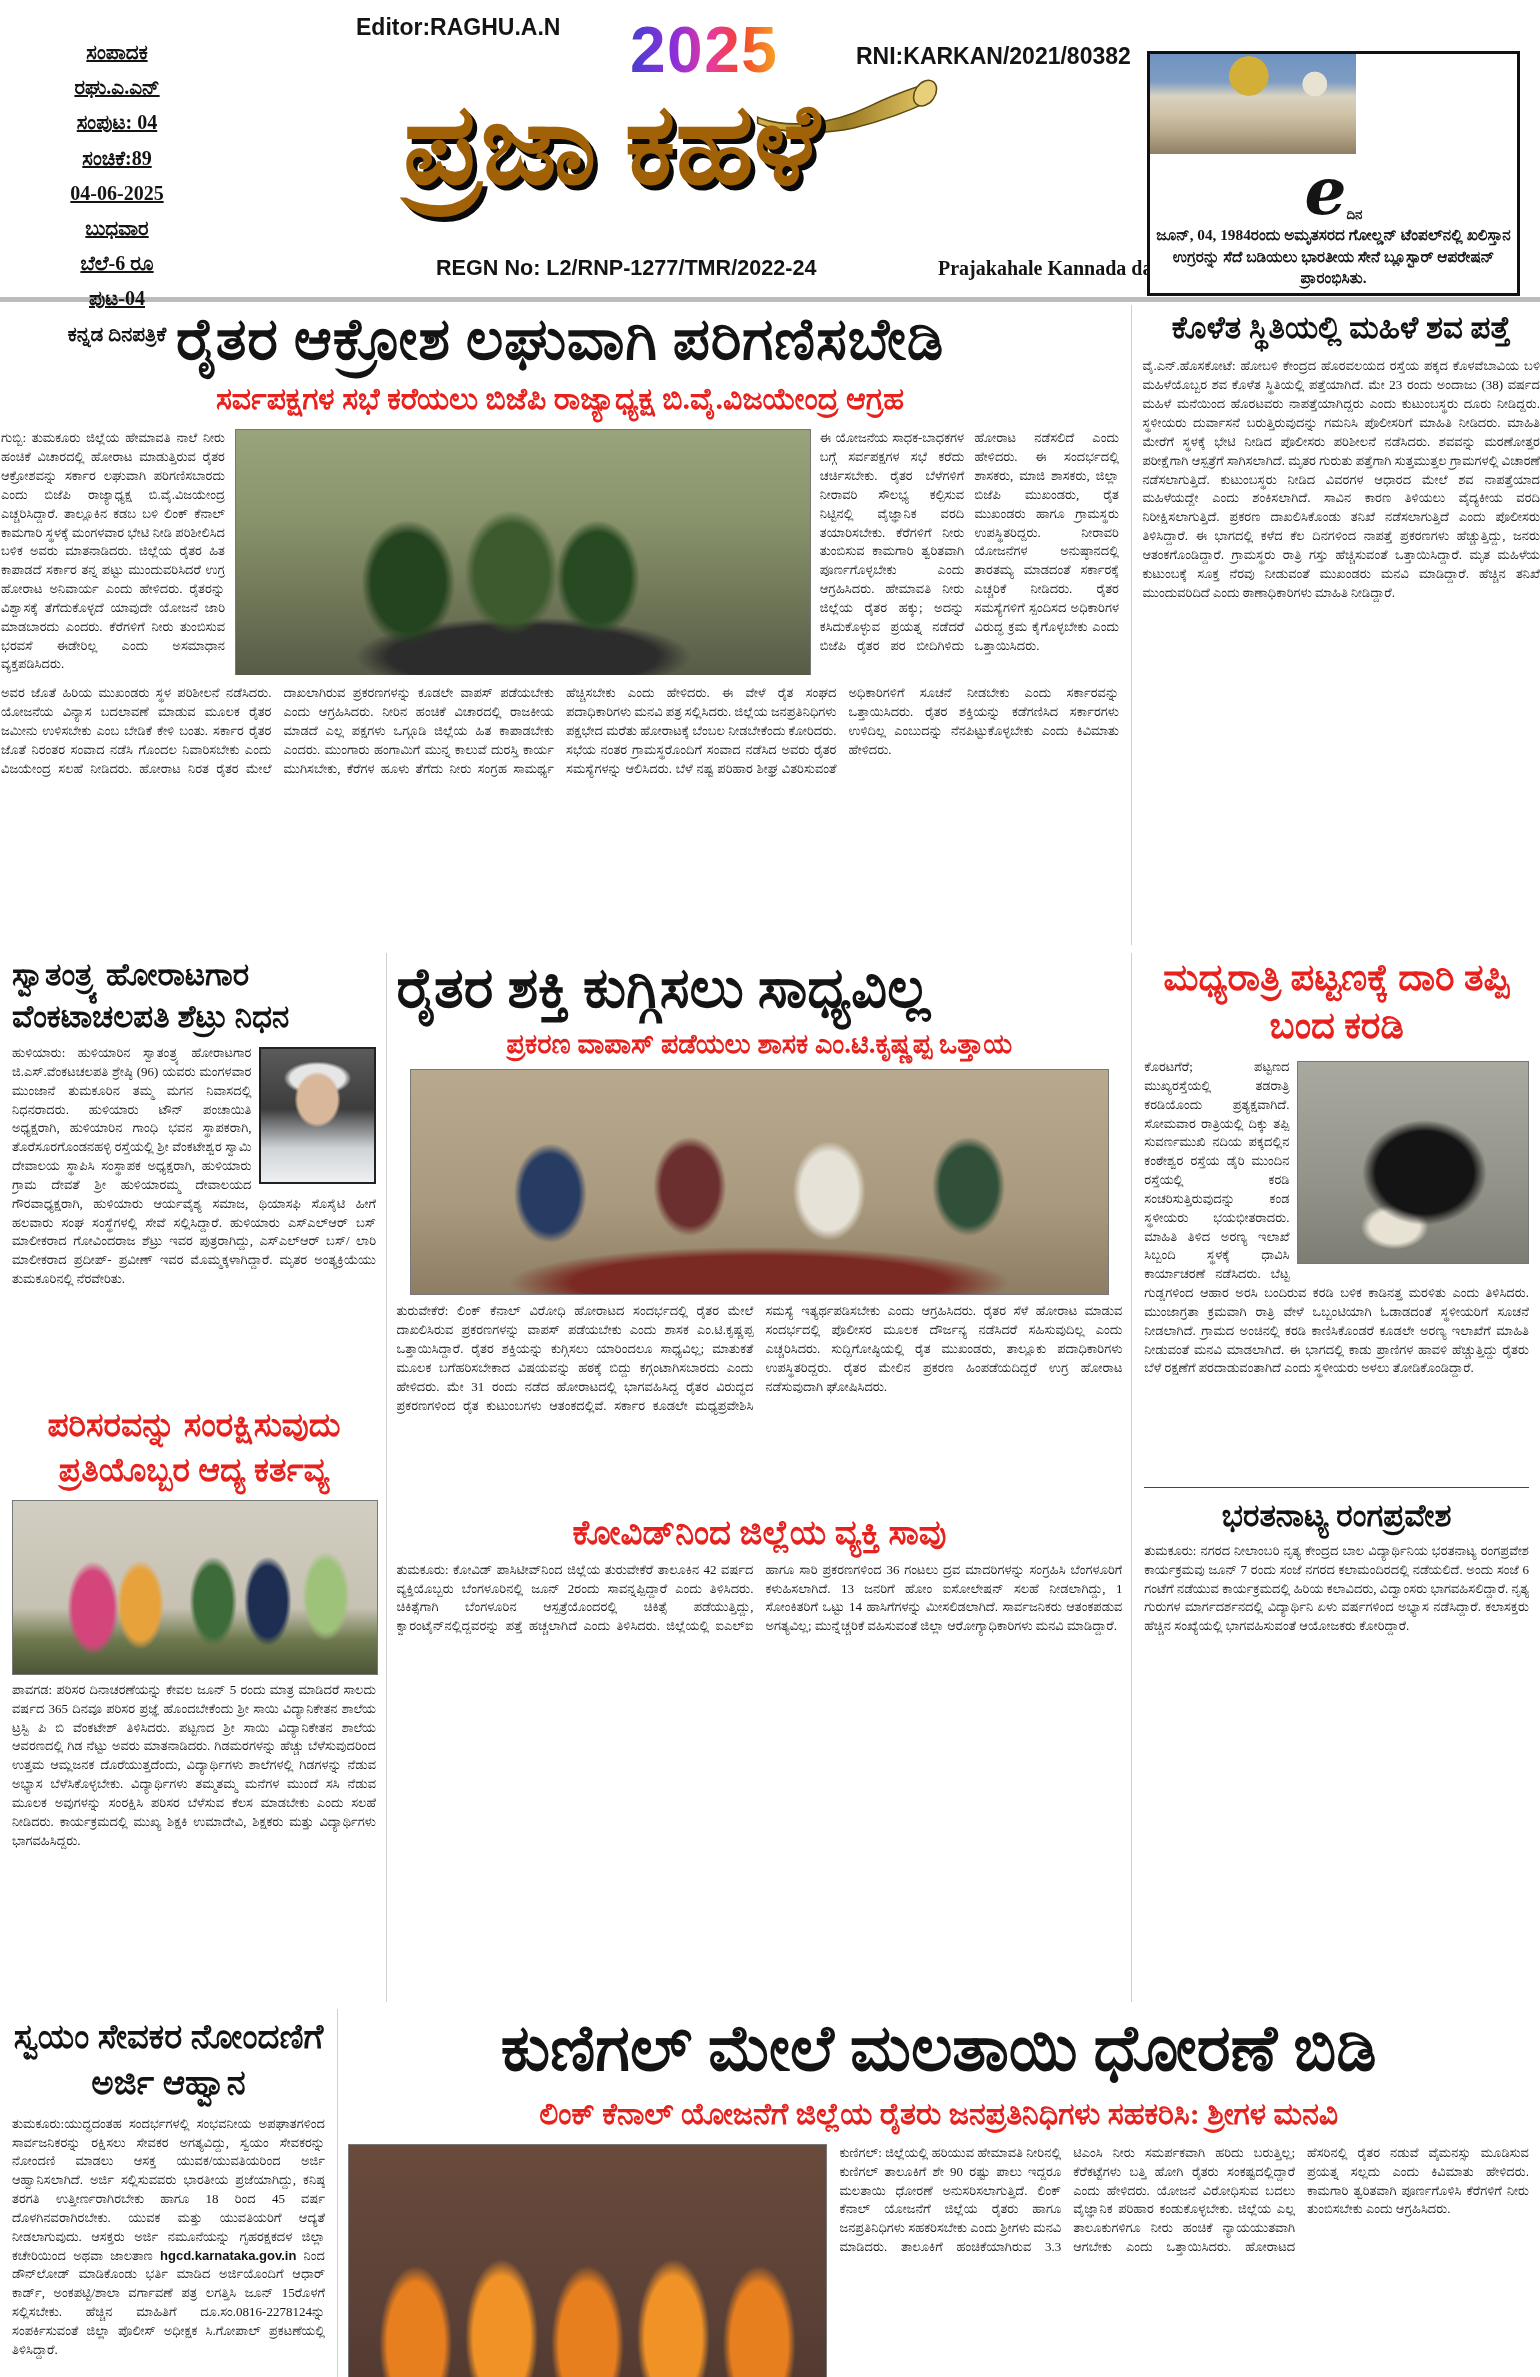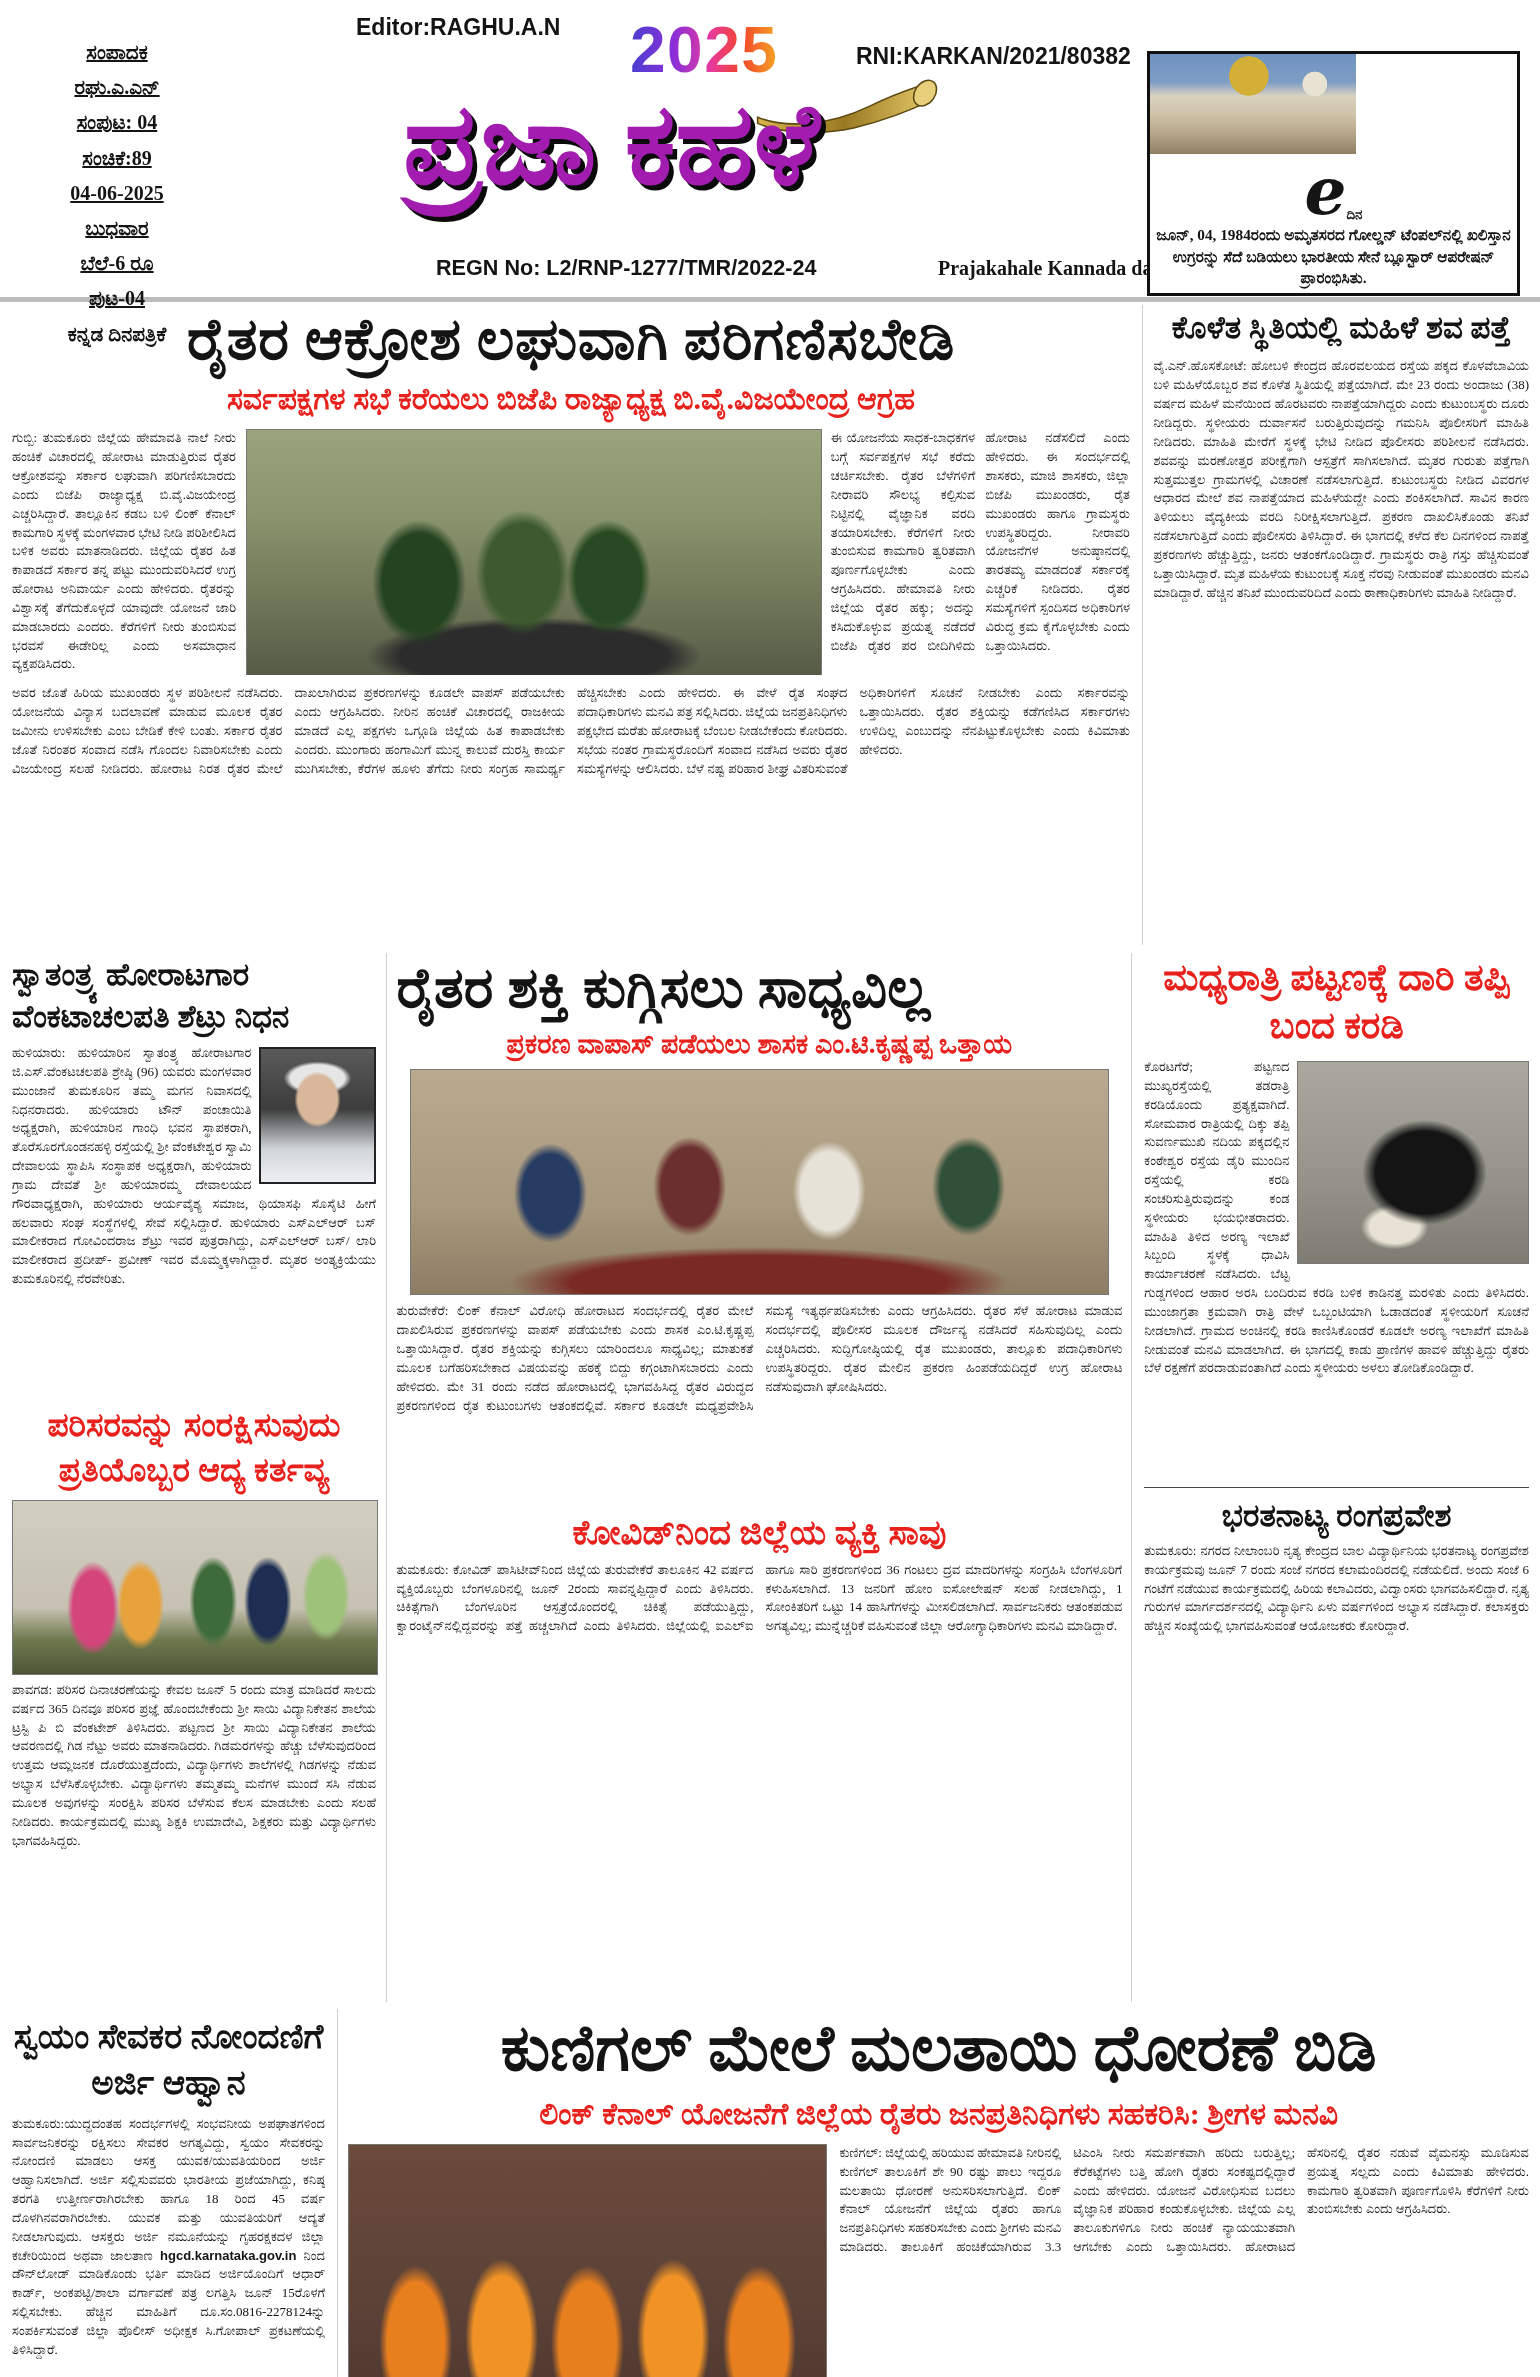--- a/index.html
+++ b/index.html
@@ -12,21 +12,21 @@
   .hdr-left .u{text-decoration:underline;margin-bottom:5.2px;}
   .hdr-left .nu{margin-top:1.5px;}
   .editor-en{position:absolute;left:356px;top:14px;font-family:"Liberation Sans",sans-serif;
              font-weight:bold;font-size:23px;}
   .year-logo{position:absolute;left:630px;top:13.4px;font-family:"Liberation Sans",sans-serif;
              font-weight:800;font-size:64px;letter-spacing:1.5px;
              background:linear-gradient(90deg,#4a3fd0 0%,#8c2fd8 30%,#e83a9c 55%,#f2442c 75%,#f5a623 100%);
              -webkit-background-clip:text;background-clip:text;-webkit-text-fill-color:transparent;color:#b3308f;}
   .horn{position:absolute;left:753px;top:69px;}
   .mast-title{position:absolute;left:246px;top:69px;width:731px;text-align:center;
-              font-size:113px;line-height:1.35;font-weight:bold;color:#a21caf;
+              font-size:113px;line-height:1.35;font-weight:bold;color:#a16207;
               text-shadow:4.5px 5.2px 0 #0a0a0a;white-space:nowrap;}
   .regn-line{position:absolute;left:436px;top:255px;font-family:"Liberation Sans",sans-serif;
              font-weight:bold;font-size:21.6px;}
   .tagline{position:absolute;left:938px;top:257px;font-weight:bold;font-size:20px;}
   .rni{position:absolute;left:856px;top:43px;font-family:"Liberation Sans",sans-serif;
        font-weight:bold;font-size:23px;}
   .onthisday{position:absolute;right:21px;top:51px;width:367px;height:239px;
              border:3px solid #111;display:flex;background:#fff;flex-direction:column;}
   .temple-photo{width:206px;height:100%;
      background:
@@ -35,21 +35,21 @@
        linear-gradient(180deg,#6f93c0 0%,#7e9dc4 28%,#d9d2c0 42%,#cfc3a8 60%,#b9a98c 78%,#8e7f63 100%);}
   .otd-text{flex:1;text-align:center;padding:4.5px 3px;font-weight:bold;font-size:15.3px;line-height:1.4;}
   .otd-logo{font-size:66px;font-style:italic;font-weight:bold;line-height:1.0;font-family:"DejaVu Serif",serif;}
   .otd-logo .sub{font-size:13.4px;font-style:normal;vertical-align:-4.5px;}
   .rule{height:5.2px;background:#bcbcbc;}
   
   .body-sm{font-size:13px;line-height:1.45;text-align:justify;}
   .red{color:#e8211d;}
   h1,h2{margin:0;font-weight:bold;}
   
-  .lead-wrap{display:grid;grid-template-columns:1118px 1fr;column-gap:12px;padding:3px 12px 0;}
+  .lead-wrap{display:grid;grid-template-columns:1118px 1fr;column-gap:12px;padding:3px 1px 0;}
   .lead-right{border-left:1.5px solid #cfcfcf;padding-left:10.4px;}
   .lead-h{font-size:58px;text-align:center;line-height:1.2;letter-spacing:0.7px;}
   .lead-sub{font-size:30px;text-align:center;font-weight:bold;margin:7.5px 0 12px;}
   .lead-top{display:grid;grid-template-columns:224px 574px 1fr;column-gap:10.4px;height:246px;overflow:hidden;}
   .press-photo{width:100%;height:100%;border:0.7px solid #777;
      background:
        radial-gradient(ellipse 67px 89px at 30% 62%,#24431f 0 55%,rgba(0,0,0,0) 70%),
        radial-gradient(ellipse 67px 89px at 48% 58%,#3c5a2e 0 55%,rgba(0,0,0,0) 70%),
        radial-gradient(ellipse 60px 82px at 63% 60%,#274a22 0 55%,rgba(0,0,0,0) 70%),
        radial-gradient(ellipse 224px 52px at 50% 92%,#2c2c2c 0 60%,rgba(0,0,0,0) 75%),

